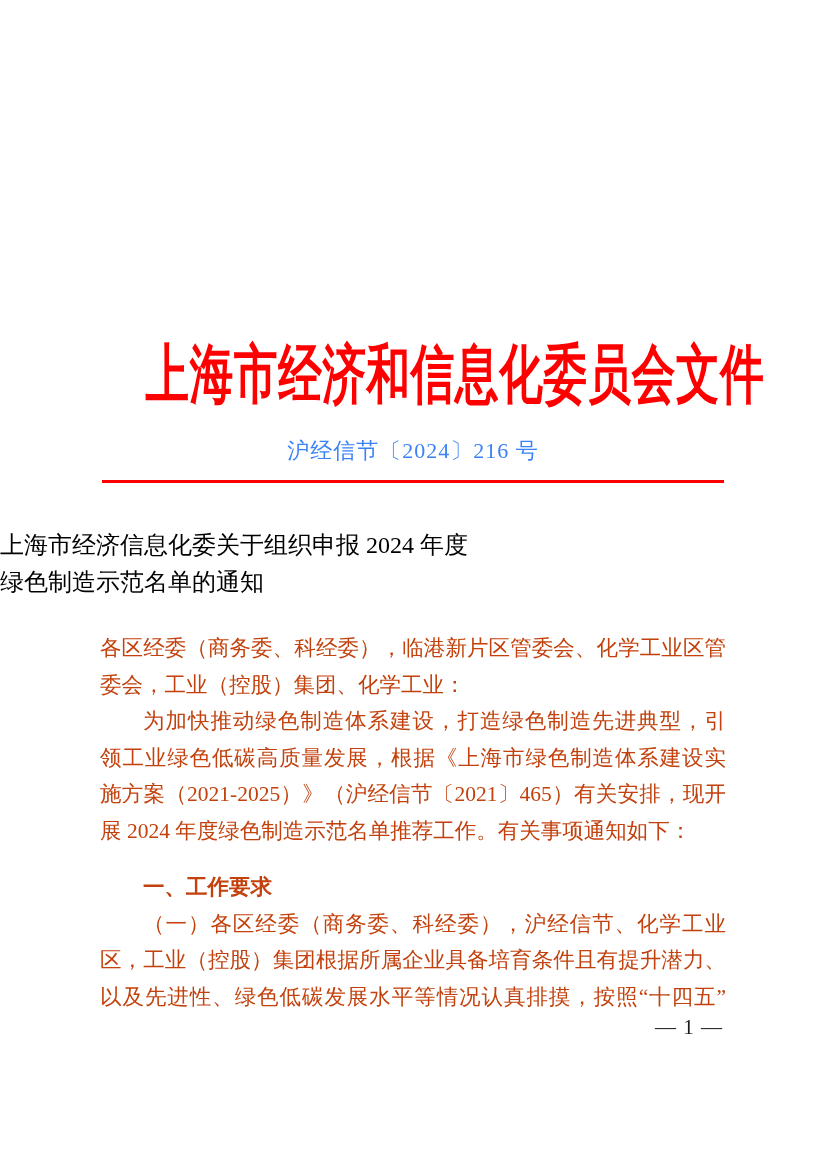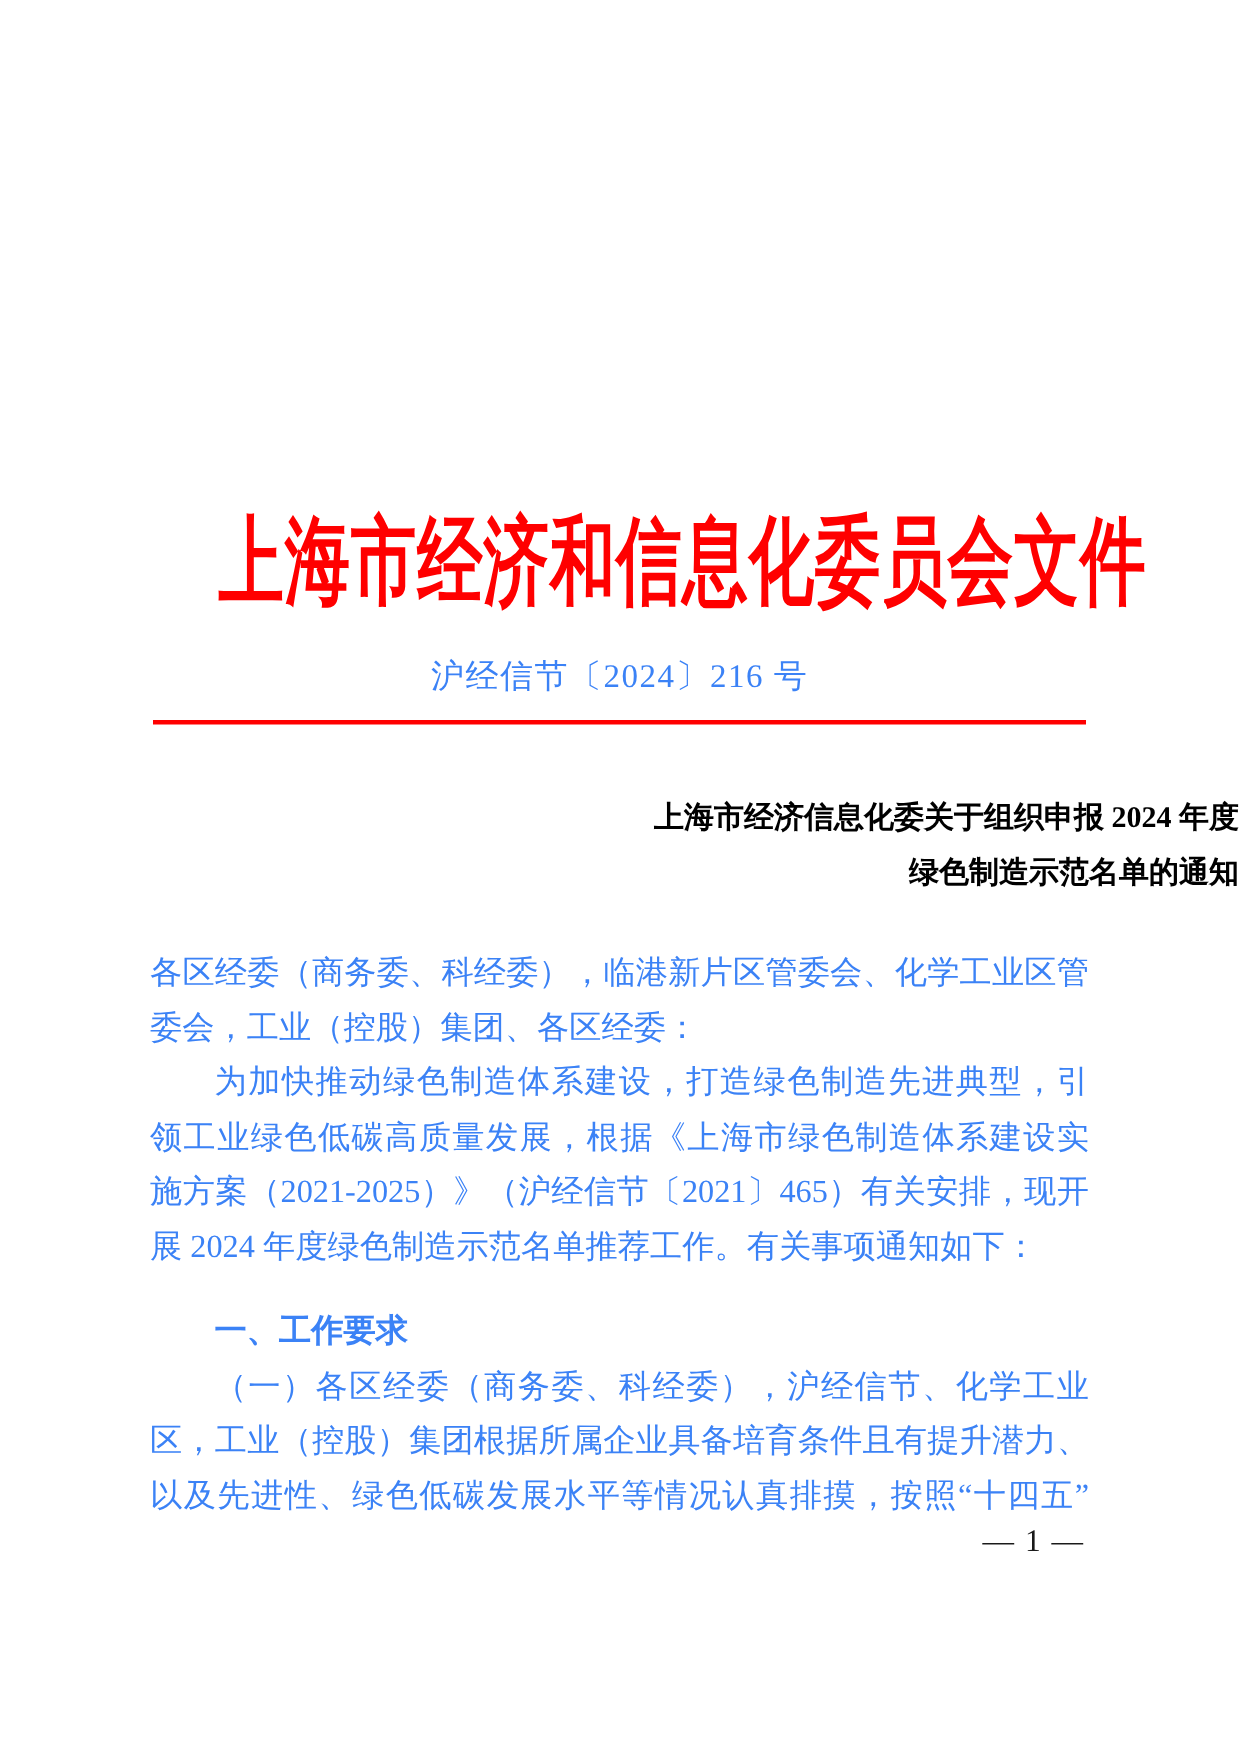--- a/index.html
+++ b/index.html
@@ -59,36 +59,36 @@
     height: 3px;
     background: #ff0000;
   }
 
   
   .doc-title {
     position: absolute;
     top: 527px;
     left: 0;
     width: 100%;
-    text-align: right;
-    font-weight: bold;
-    font-size: 20px;
+    text-align: left;
+    font-weight: normal;
+    font-size: 24px;
     line-height: 37px;
     color: #000000;
   }
 
   
   .body-text {
     position: absolute;
     top: 630px;
     left: 100px;
     width: 626px;
     font-size: 21.5px;
     line-height: 36.5px;
-    color: #3b82f6;
+    color: #c2410c;
   }
   .line { width: 100%; white-space: normal; }
   .line.justify {
     text-align: justify;
     text-align-last: justify;
     text-justify: inter-character;
   }
   .line.indent { text-indent: 2em; }
   .line.heading1 {
     font-family: "Liberation Sans", "DejaVu Sans", sans-serif;
@@ -120,21 +120,21 @@
 
   <div class="red-rule"></div>
 
   <div class="doc-title">
     <div>上海市经济信息化委关于组织申报 2024 年度</div>
     <div>绿色制造示范名单的通知</div>
   </div>
 
   <div class="body-text">
     <div class="line justify">各区经委（商务委、科经委），临港新片区管委会、化学工业区管</div>
-    <div class="line">委会，工业（控股）集团、各区经委：</div>
+    <div class="line">委会，工业（控股）集团、化学工业：</div>
     <div class="line indent justify">为加快推动绿色制造体系建设，打造绿色制造先进典型，引</div>
     <div class="line justify">领工业绿色低碳高质量发展，根据《上海市绿色制造体系建设实</div>
     <div class="line justify">施方案（2021-2025）》（沪经信节〔2021〕465）有关安排，现开</div>
     <div class="line">展 2024 年度绿色制造示范名单推荐工作。有关事项通知如下：</div>
     <div class="line indent heading1">一、工作要求</div>
     <div class="line indent justify">（一）各区经委（商务委、科经委），沪经信节、化学工业</div>
     <div class="line justify">区，工业（控股）集团根据所属企业具备培育条件且有提升潜力、</div>
     <div class="line justify">以及先进性、绿色低碳发展水平等情况认真排摸，按照“十四五”</div>
   </div>
 

